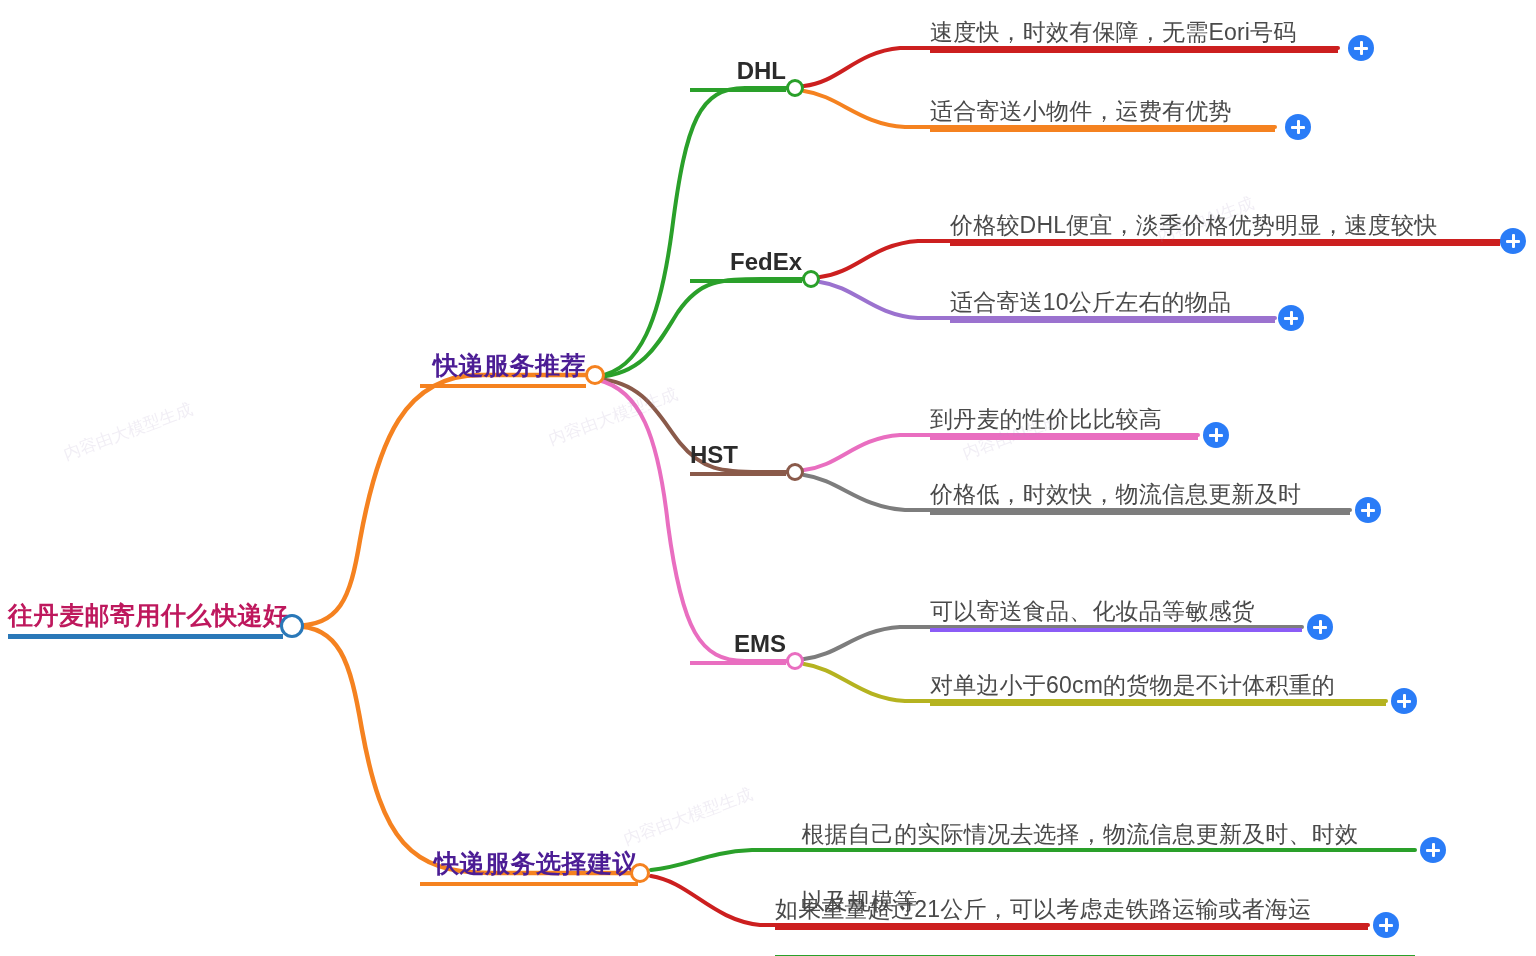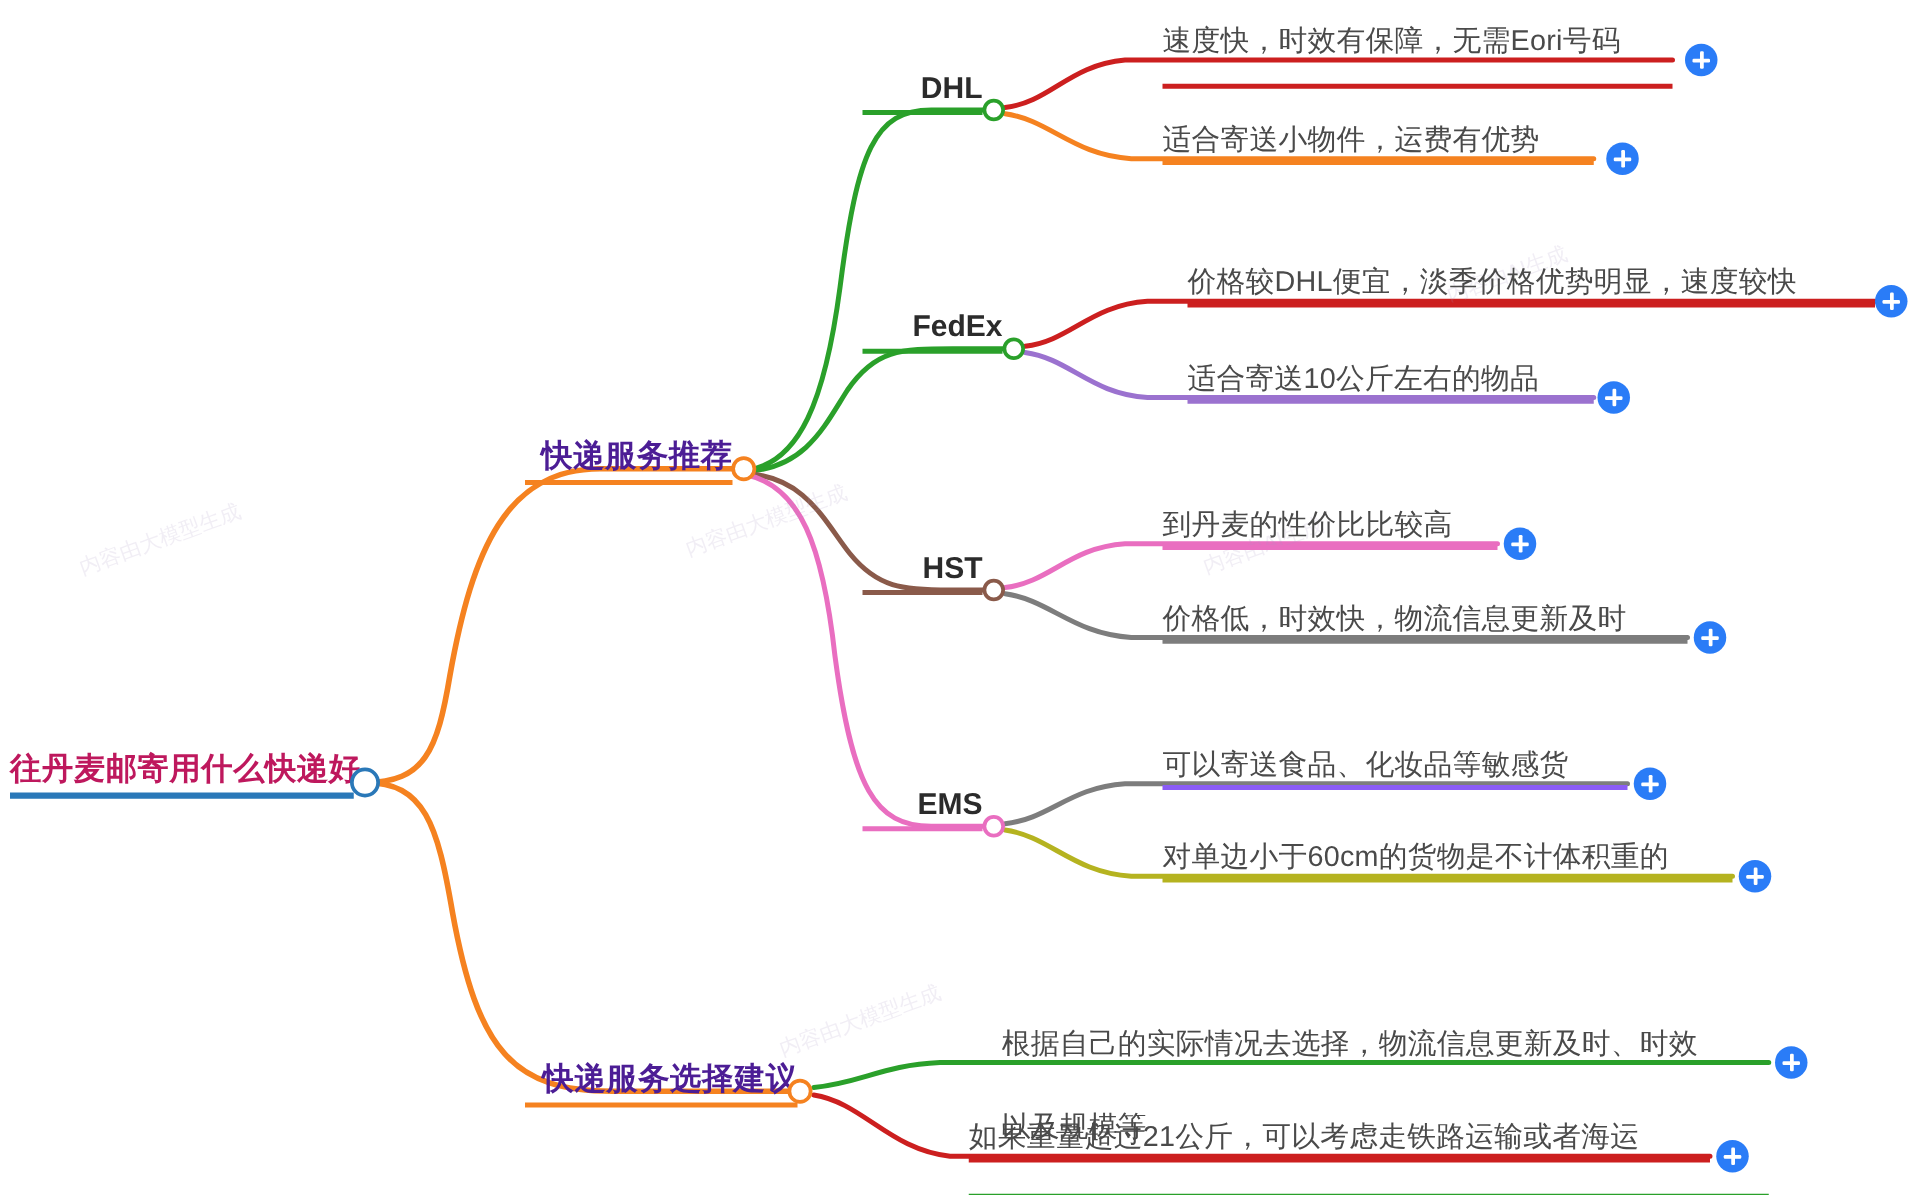--- a/index.html
+++ b/index.html
@@ -146,36 +146,36 @@
 
   <div class="node node-root" style="left:8px; top:600px; border-bottom:5px solid #2a78b8; padding-bottom:3px; width:275px;">往丹麦邮寄用什么快递好</div>
   <div class="dot" style="left:280px; top:614px; width:24px; height:24px; border:3.5px solid #2a78b8;"></div>
 
   <div class="node node-branch" style="left:420px; top:350px; border-bottom:4px solid #f58220; padding-bottom:3px; width:166px; text-align:right;">快递服务推荐</div>
   <div class="dot" style="left:585px; top:365px; width:20px; height:20px; border:3.5px solid #f58220;"></div>
 
   <div class="node node-sub" style="left:690px; top:56px; border-bottom:4px solid #2aa02a; padding-bottom:3px; width:96px; text-align:right;">DHL</div>
   <div class="dot" style="left:786px; top:79px; width:18px; height:18px; border:3.5px solid #2aa02a;"></div>
 
-  <div class="node node-leaf" style="left:930px; top:18px; border-bottom:4px solid #cc1f1f; padding-bottom:21px; width:408px;">速度快，时效有保障，无需Eori号码</div>
+  <div class="node node-leaf" style="left:930px; top:18px; border-bottom:4px solid #cc1f1f; padding-bottom:3px; width:408px;">速度快，时效有保障，无需Eori号码</div>
   <div class="plus-btn" style="left:1348px; top:35px;"></div>
 
   <div class="node node-leaf" style="left:930px; top:97px; border-bottom:4px solid #f58220; padding-bottom:3px; width:345px;">适合寄送小物件，运费有优势</div>
   <div class="plus-btn" style="left:1285px; top:114px;"></div>
 
   <div class="node node-sub" style="left:690px; top:247px; border-bottom:4px solid #2aa02a; padding-bottom:3px; width:112px; text-align:right;">FedEx</div>
   <div class="dot" style="left:802px; top:270px; width:18px; height:18px; border:3.5px solid #2aa02a;"></div>
 
   <div class="node node-leaf" style="left:950px; top:211px; border-bottom:4px solid #cc1f1f; padding-bottom:3px; width:550px;">价格较DHL便宜，淡季价格优势明显，速度较快</div>
   <div class="plus-btn" style="left:1500px; top:228px;"></div>
 
   <div class="node node-leaf" style="left:950px; top:288px; border-bottom:4px solid #9b72cf; padding-bottom:3px; width:325px;">适合寄送10公斤左右的物品</div>
   <div class="plus-btn" style="left:1278px; top:305px;"></div>
 
-  <div class="node node-sub" style="left:690px; top:440px; border-bottom:4px solid #8a5a4a; padding-bottom:3px; width:96px; text-align:right;">HST</div>
+  <div class="node node-sub" style="left:690px; top:440px; border-bottom:4px solid #8a5a4a; padding-bottom:3px; width:96px; ">HST</div>
   <div class="dot" style="left:786px; top:463px; width:18px; height:18px; border:3.5px solid #8a5a4a;"></div>
 
   <div class="node node-leaf" style="left:930px; top:405px; border-bottom:4px solid #e96ec0; padding-bottom:3px; width:268px;">到丹麦的性价比比较高</div>
   <div class="plus-btn" style="left:1203px; top:422px;"></div>
 
   <div class="node node-leaf" style="left:930px; top:480px; border-bottom:4px solid #7d7d7d; padding-bottom:3px; width:420px;">价格低，时效快，物流信息更新及时</div>
   <div class="plus-btn" style="left:1355px; top:497px;"></div>
 
   <div class="node node-sub" style="left:690px; top:629px; border-bottom:4px solid #e96ec0; padding-bottom:3px; width:96px; text-align:right;">EMS</div>
   <div class="dot" style="left:786px; top:652px; width:18px; height:18px; border:3.5px solid #e96ec0;"></div>

